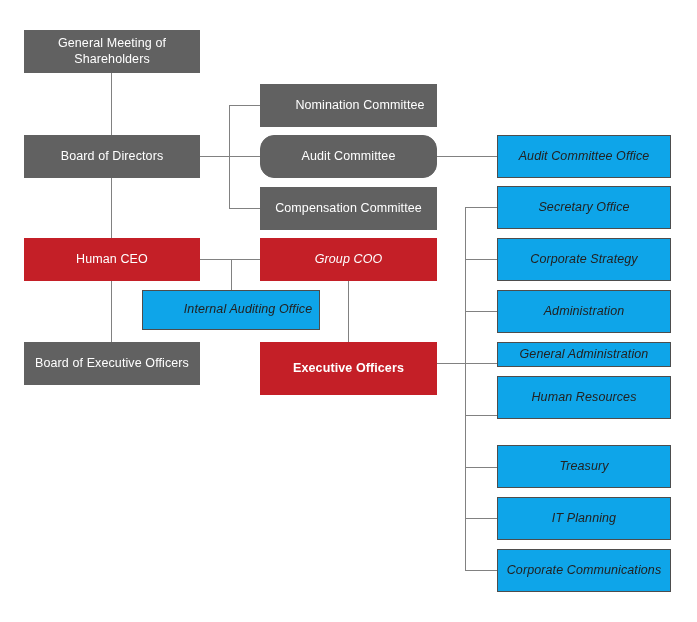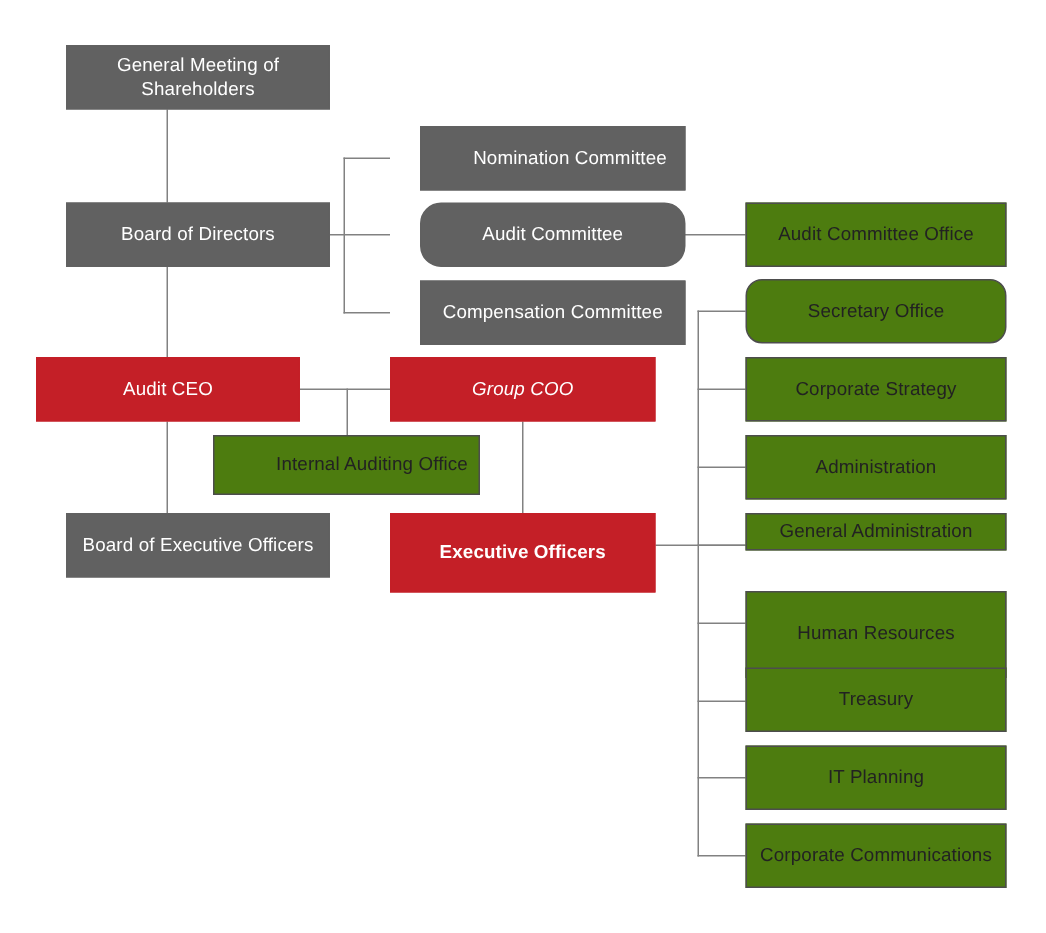--- a/index.html
+++ b/index.html
@@ -29,31 +29,31 @@
     font-size: 12.5px;
     line-height: 1.25;
     letter-spacing: 0.1px;
     padding: 2px 6px;
     z-index: 3;
   }
   .node.gray {
     background: #616161;
     color: #ffffff;
     border: 1px solid #616161;
-    margin-left: 20px;
   }
   .node.red {
     background: #C41F27;
     color: #ffffff;
     border: 1px solid #C41F27;
   }
   .node.white {
-    background: #4d7c0f;
+    background: #0ea5e9;
     color: #222222;
     border: 1px solid #4d4d4d;
+    font-style: italic;
   }
   .conn {
     position: absolute;
     background: #818181;
     z-index: 1;
   }
   .conn.h { height: 1px; }
   .conn.v { width: 1px; }
 </style>
 </head>
@@ -79,31 +79,31 @@
       <div class="conn h" style="left: 465px; top: 311px; width: 32px;"></div>
       <div class="conn h" style="left: 465px; top: 363px; width: 32px;"></div>
       <div class="conn h" style="left: 465px; top: 415px; width: 32px;"></div>
       <div class="conn h" style="left: 465px; top: 467px; width: 32px;"></div>
       <div class="conn h" style="left: 465px; top: 518px; width: 32px;"></div>
       <div class="conn h" style="left: 465px; top: 570px; width: 32px;"></div>
     </div>
   <div id="node-layer">
       <div class="node gray" style="left: 24px; top: 30px; width: 176px; height: 43px;">General Meeting of Shareholders</div>
       <div class="node gray" style="left: 24px; top: 135px; width: 176px; height: 43px;">Board of Directors</div>
-      <div class="node red" style="left: 24px; top: 238px; width: 176px; height: 43px;">Audit CEO</div>
+      <div class="node red" style="left: 24px; top: 238px; width: 176px; height: 43px;">Human CEO</div>
       <div class="node gray" style="left: 24px; top: 342px; width: 176px; height: 43px;">Board of Executive Officers</div>
       <div class="node gray" style="left: 260px; top: 84px; width: 177px; height: 43px; padding-left: 29px;">Nomination Committee</div>
       <div class="node gray" style="left: 260px; top: 135px; width: 177px; height: 43px; border-radius: 14px;">Audit Committee</div>
       <div class="node gray" style="left: 260px; top: 187px; width: 177px; height: 43px;">Compensation Committee</div>
       <div class="node red" style="left: 260px; top: 238px; width: 177px; height: 43px; font-style: italic;">Group COO</div>
       <div class="node red" style="left: 260px; top: 342px; width: 177px; height: 53px; font-weight: bold;">Executive Officers</div>
       <div class="node white" style="left: 142px; top: 290px; width: 178px; height: 40px; padding-left: 40px;">Internal Auditing Office</div>
       <div class="node white" style="left: 497px; top: 135px; width: 174px; height: 43px;">Audit Committee Office</div>
-      <div class="node white" style="left: 497px; top: 186px; width: 174px; height: 43px; border-radius: 11px;">Secretary Office</div>
+      <div class="node white" style="left: 497px; top: 186px; width: 174px; height: 43px;">Secretary Office</div>
       <div class="node white" style="left: 497px; top: 238px; width: 174px; height: 43px;">Corporate Strategy</div>
       <div class="node white" style="left: 497px; top: 290px; width: 174px; height: 43px;">Administration</div>
       <div class="node white" style="left: 497px; top: 342px; width: 174px; height: 25px;">General Administration</div>
-      <div class="node white" style="left: 497px; top: 394px; width: 174px; height: 58px; text-align: center;">Human Resources</div>
+      <div class="node white" style="left: 497px; top: 376px; width: 174px; height: 43px; text-align: center;">Human Resources</div>
       <div class="node white" style="left: 497px; top: 445px; width: 174px; height: 43px;">Treasury</div>
       <div class="node white" style="left: 497px; top: 497px; width: 174px; height: 43px;">IT Planning</div>
       <div class="node white" style="left: 497px; top: 549px; width: 174px; height: 43px;">Corporate Communications</div>
     </div>
 </div>
 
 </body></html>

